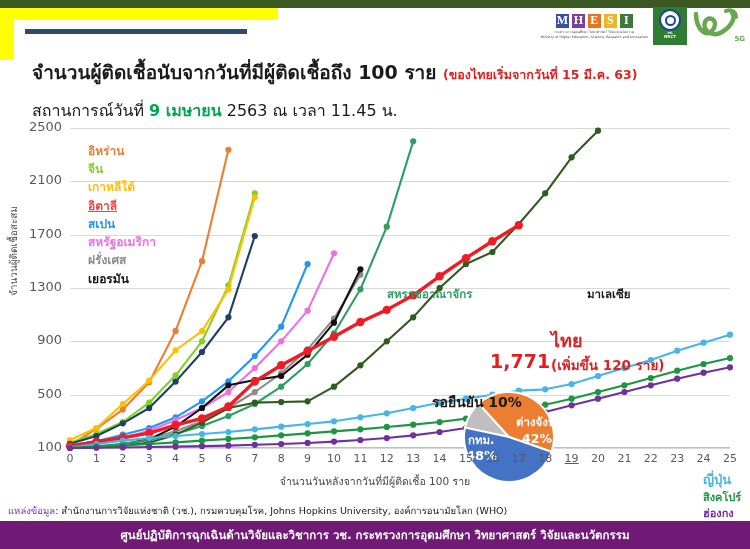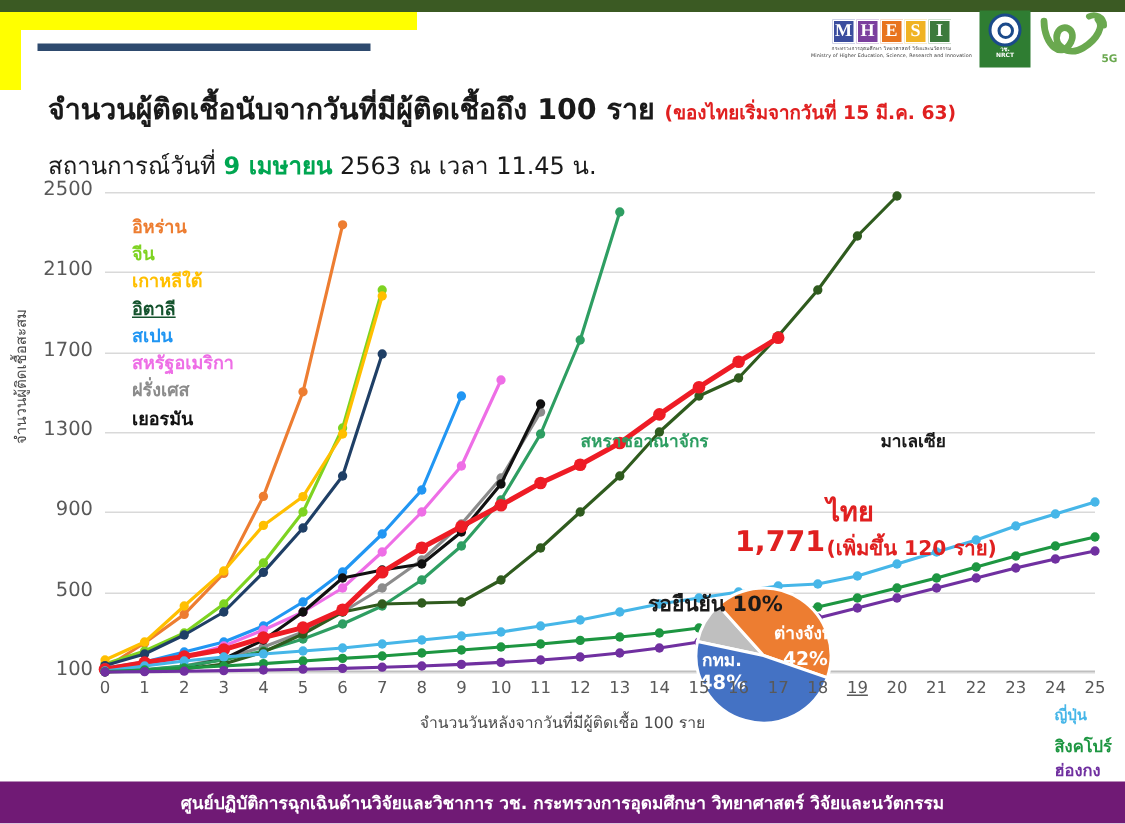--- a/index.html
+++ b/index.html
@@ -62,21 +62,21 @@
   .legend { position:absolute; left:88px; top:14px; }
   .legend div { font-size:12px; font-weight:bold; line-height:1.52; white-space:nowrap; }
 
   
   .ann { position:absolute; white-space:nowrap; }
   .ann-uk   { left:387px; top:157px; font-size:11.5px; color:#2e9e62; font-weight:bold; }
   .ann-my   { left:587px; top:157px; font-size:11.5px; color:#1a1a1a; font-weight:bold; }
   .ann-th   { left:551px; top:198px; font-size:18px; color:#e02020; font-weight:bold; }
   .ann-thv  { left:490px; top:222px; font-size:19px; color:#e02020; font-weight:bold; }
   .ann-thn  { left:551px; top:226px; font-size:13.5px; color:#e02020; font-weight:bold; }
-  .ann-jp   { left:703px; top:341px; font-size:10px; color:#46b6e8; font-weight:bold; }
+  .ann-jp   { left:703px; top:341px; font-size:13px; color:#46b6e8; font-weight:bold; }
   .ann-sg   { left:703px; top:360px; font-size:11px; color:#1d9641; font-weight:bold; }
   .ann-hk   { left:703px; top:376px; font-size:11px; color:#7030a0; font-weight:bold; }
 
   
   .pie-wrap { position:absolute; left:462px; top:262px; width:94px; height:94px; }
   .pie-label { position:absolute; white-space:nowrap; font-weight:bold; }
   .pl-wait { left:432px; top:263px; font-size:14px; color:#1a1a1a; }
   .pl-prov { left:516px; top:285px; font-size:11.5px; color:#ffffff; }
   .pl-provv{ left:522px; top:303px; font-size:12.5px; color:#ffffff; }
   .pl-bkk  { left:468px; top:303px; font-size:11.5px; color:#ffffff; }
@@ -407,21 +407,21 @@
           <circle cx="607.2" cy="250.66666666666666" r="3.1" fill="#7030a0"></circle>
           <circle cx="633.6" cy="244.66666666666669" r="3.1" fill="#7030a0"></circle>
           <circle cx="660" cy="239.33333333333334" r="3.1" fill="#7030a0"></circle>
         </g>
       </svg>
 
     <div class="legend">
         <div style="color: rgb(237, 125, 49);">อิหร่าน</div>
         <div style="color: rgb(126, 211, 33);">จีน</div>
         <div style="color: rgb(255, 191, 0);">เกาหลีใต้</div>
-        <div style="color: #14532d; text-decoration: underline;">อิตาลี</div>
+        <div style="color: #ef4444; text-decoration: underline;">อิตาลี</div>
         <div style="color: rgb(33, 150, 243);">สเปน</div>
         <div style="color: rgb(238, 110, 230);">สหรัฐอเมริกา</div>
         <div style="color: rgb(140, 140, 140);">ฝรั่งเศส</div>
         <div style="color: rgb(17, 17, 17);">เยอรมัน</div>
       </div>
 
     <div class="ann ann-uk">สหราชอาณาจักร</div>
     <div class="ann ann-my">มาเลเซีย</div>
     <div class="ann ann-th">ไทย</div>
     <div class="ann ann-thv">1,771</div>
@@ -467,17 +467,20 @@
         <div class="xtick" style="left: 528px;">20</div>
         <div class="xtick" style="left: 554.4px;">21</div>
         <div class="xtick" style="left: 580.8px;">22</div>
         <div class="xtick" style="left: 607.2px;">23</div>
         <div class="xtick" style="left: 633.6px;">24</div>
         <div class="xtick" style="left: 660px;">25</div>
       </div>
     <div class="xlabel">จำนวนวันหลังจากวันที่มีผู้ติดเชื้อ 100 ราย</div>
   </div>
 
+  <div class="source">
+    <span class="k">แหล่งข้อมูล</span><span>: สำนักงานการวิจัยแห่งชาติ (วช.), กรมควบคุมโรค, Johns Hopkins University, องค์การอนามัยโลก (WHO)</span>
+  </div>
 
   <div class="green-banner">
     <span>ศูนย์ปฏิบัติการฉุกเฉินด้านวิจัยและวิชาการ   วช.   กระทรวงการอุดมศึกษา วิทยาศาสตร์ วิจัยและนวัตกรรม</span>
   </div>
 </div>
 
 </body></html>

